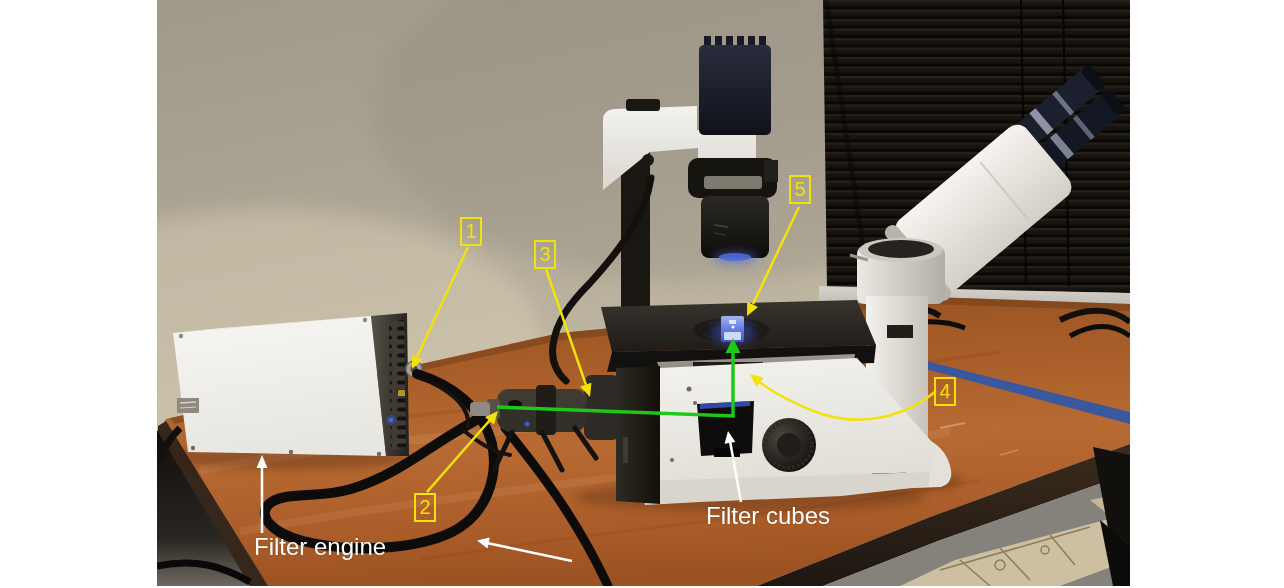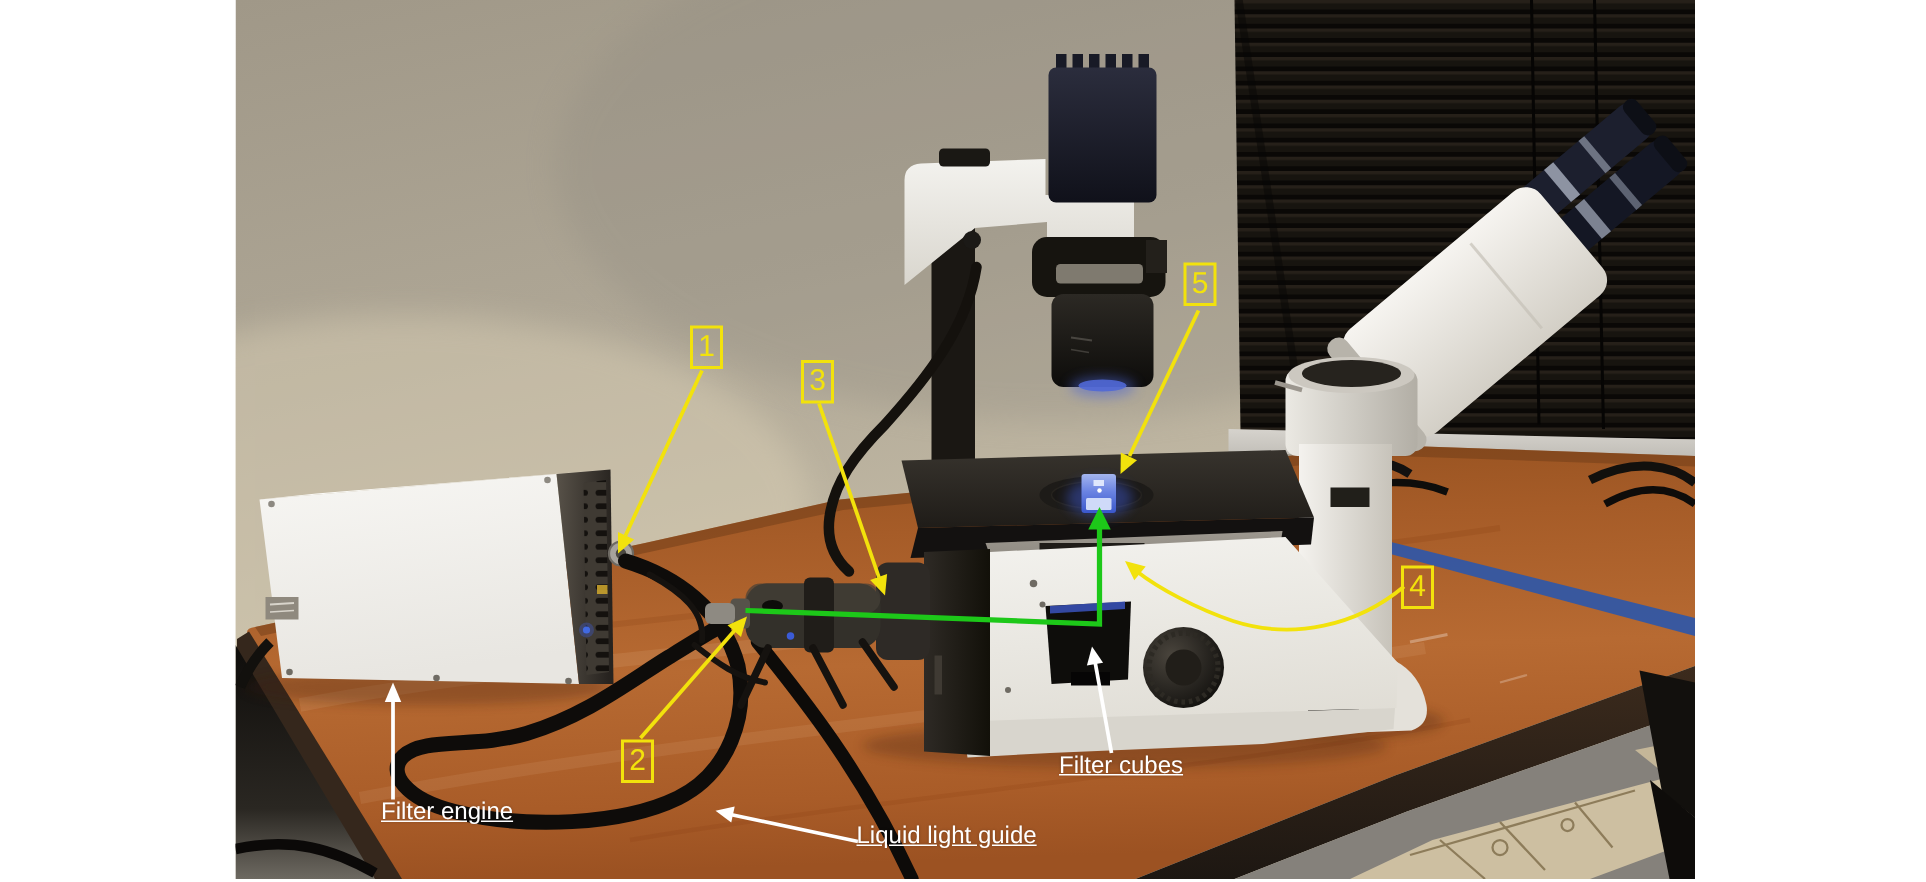--- a/index.html
+++ b/index.html
@@ -8,22 +8,22 @@
     --label-color:#ffffff;
     --beam-color:#1dc819;
     --tape-color:#2f57a8;
   }
   #stage{position:relative;width:1284px;height:588px;background:#ffffff;overflow:hidden;
          font-family:"Liberation Sans",sans-serif;}
   #scene{position:absolute;left:0;top:0;}
   .callout{position:absolute;width:18px;height:25px;border:2px solid var(--callout-color);
            color:var(--callout-color);font-size:20px;line-height:25px;text-align:center;
            background:transparent;}
-  .photo-label{position:absolute;color:var(--label-color);font-size:16px;white-space:nowrap;
-           text-shadow:0 0 2px rgba(0,0,0,0.25);text-decoration:underline;}
+  .photo-label{position:absolute;color:var(--label-color);font-size:24px;white-space:nowrap;
+           text-shadow:0 0 2px rgba(0,0,0,0.25);}
 </style>
 </head>
 <body>
 
 <div id="stage">
 
 <svg id="scene" width="1284" height="588" viewBox="0 0 1284 588">
   <defs>
     <clipPath id="photoClip">
           <rect x="157" y="0" width="973" height="586"></rect>
@@ -341,15 +341,14 @@
   </g>
 </svg>
 
   <div class="callout" style="left:460px;top:217px">1</div>
   <div class="callout" style="left:414px;top:493px">2</div>
   <div class="callout" style="left:534px;top:240px">3</div>
   <div class="callout" style="left:934px;top:377px">4</div>
   <div class="callout" style="left:789px;top:175px">5</div>
 
   <div class="photo-label" style="left:254px;top:533px">Filter engine</div>
-  <div class="photo-label" style="left:571px;top:549px">Liquid light guide</div>
   <div class="photo-label" style="left:706px;top:502px">Filter cubes</div>
 </div>
 
 </body></html>

